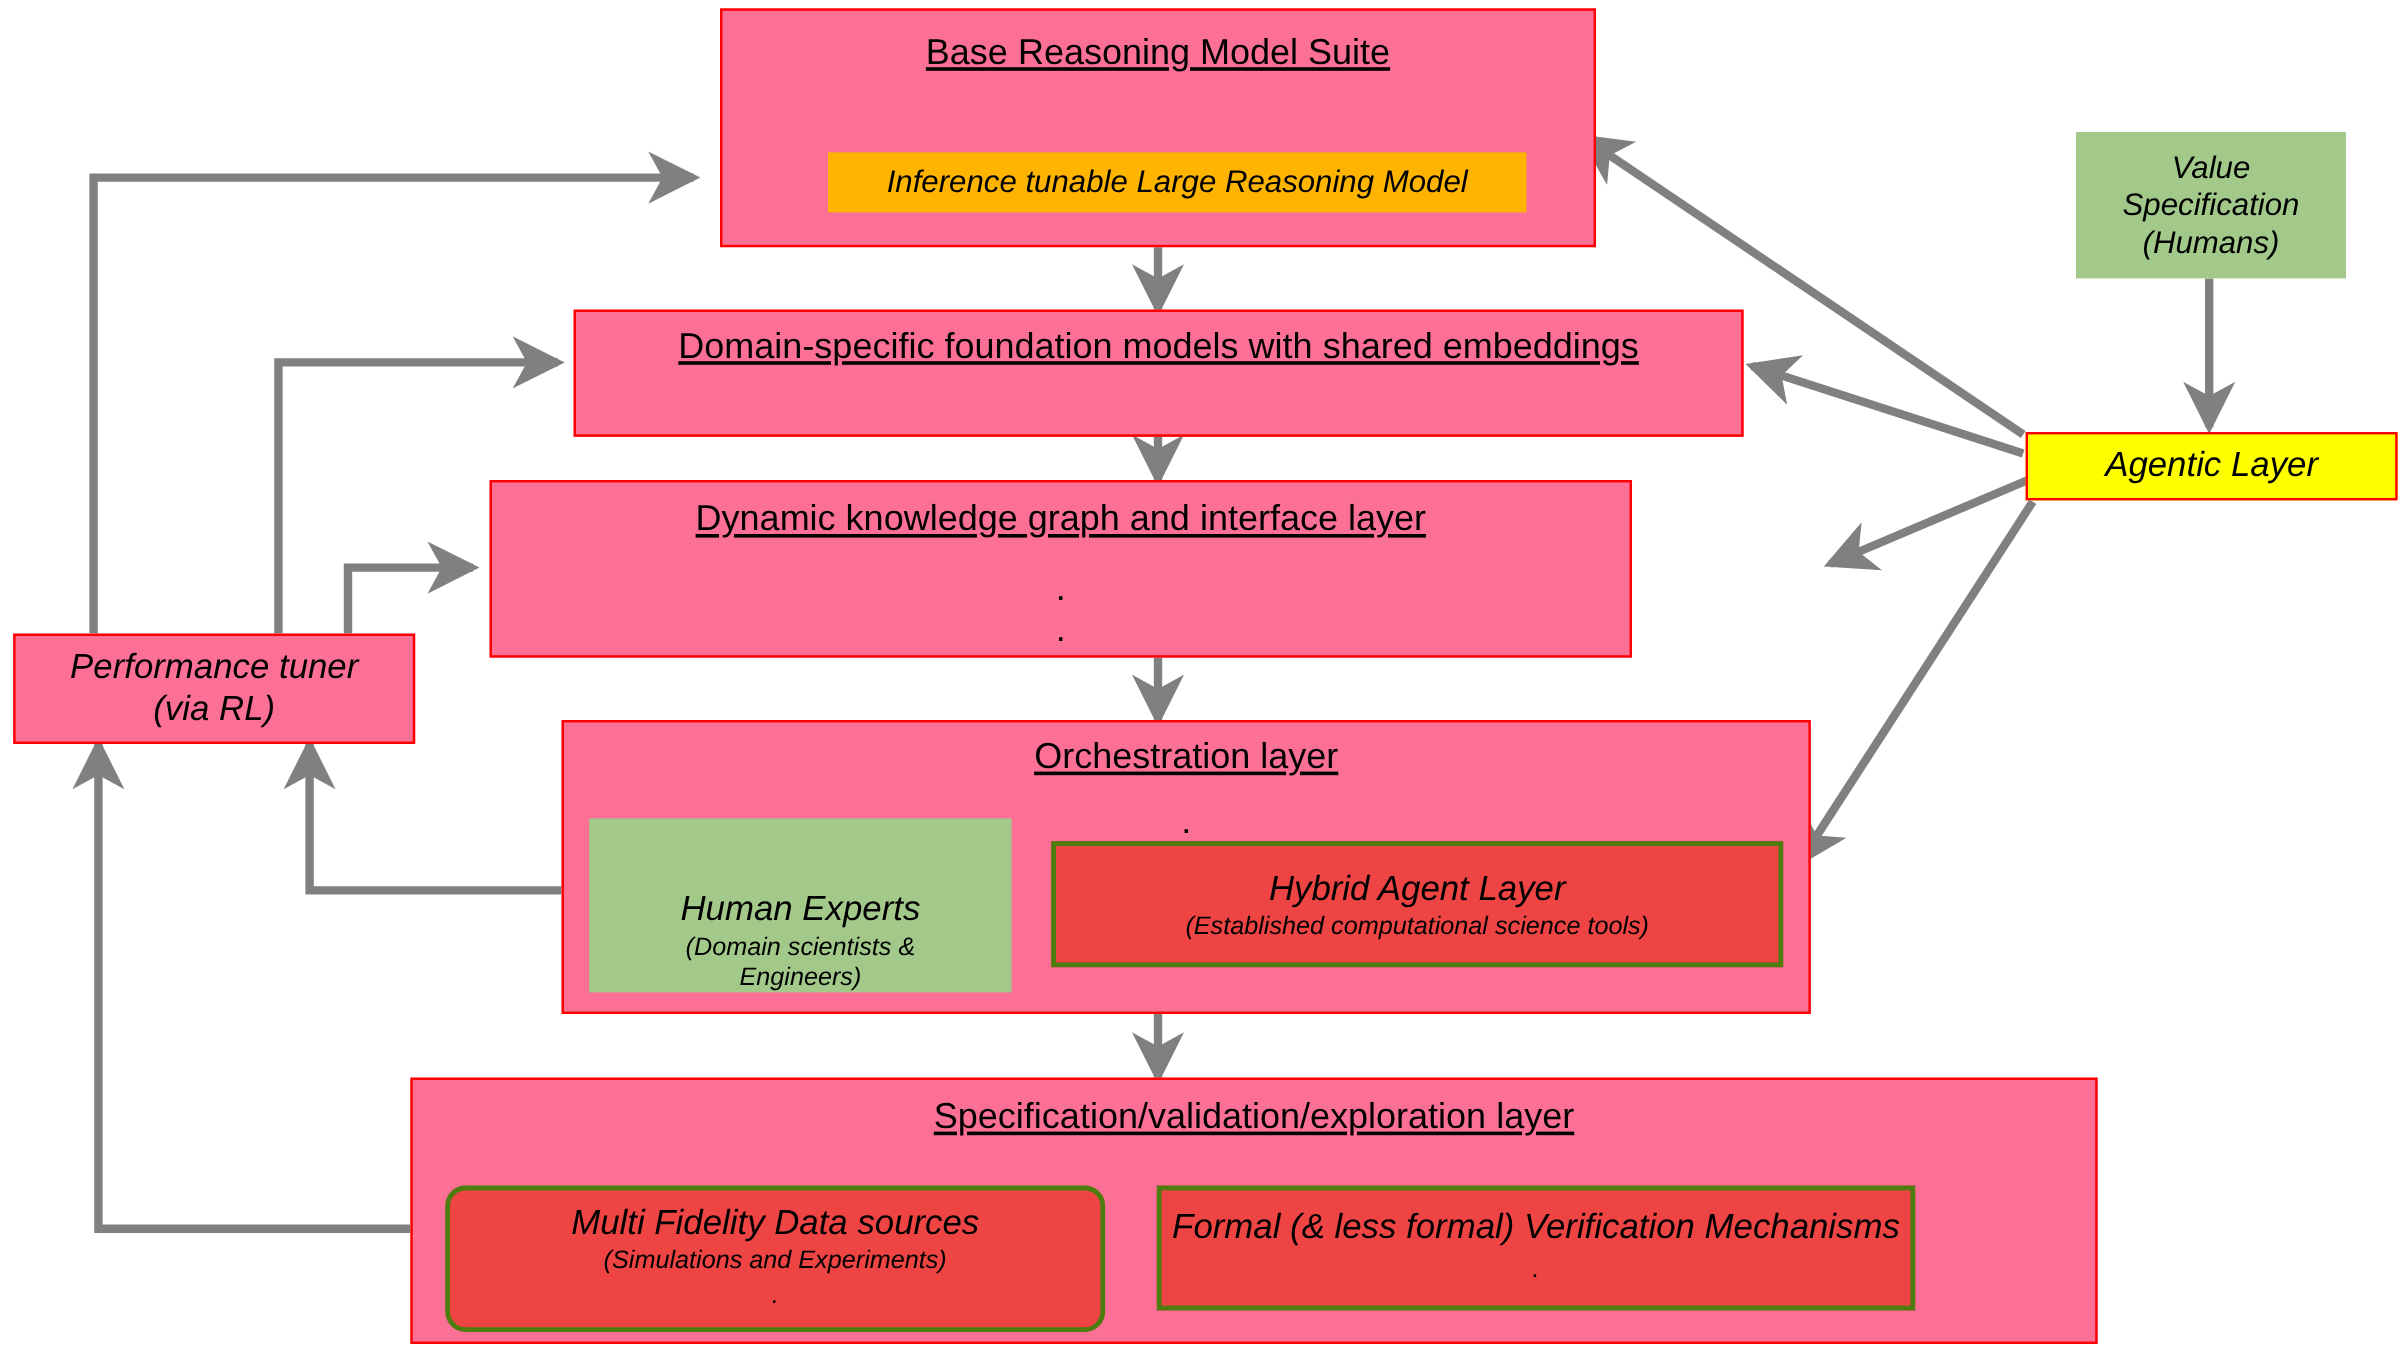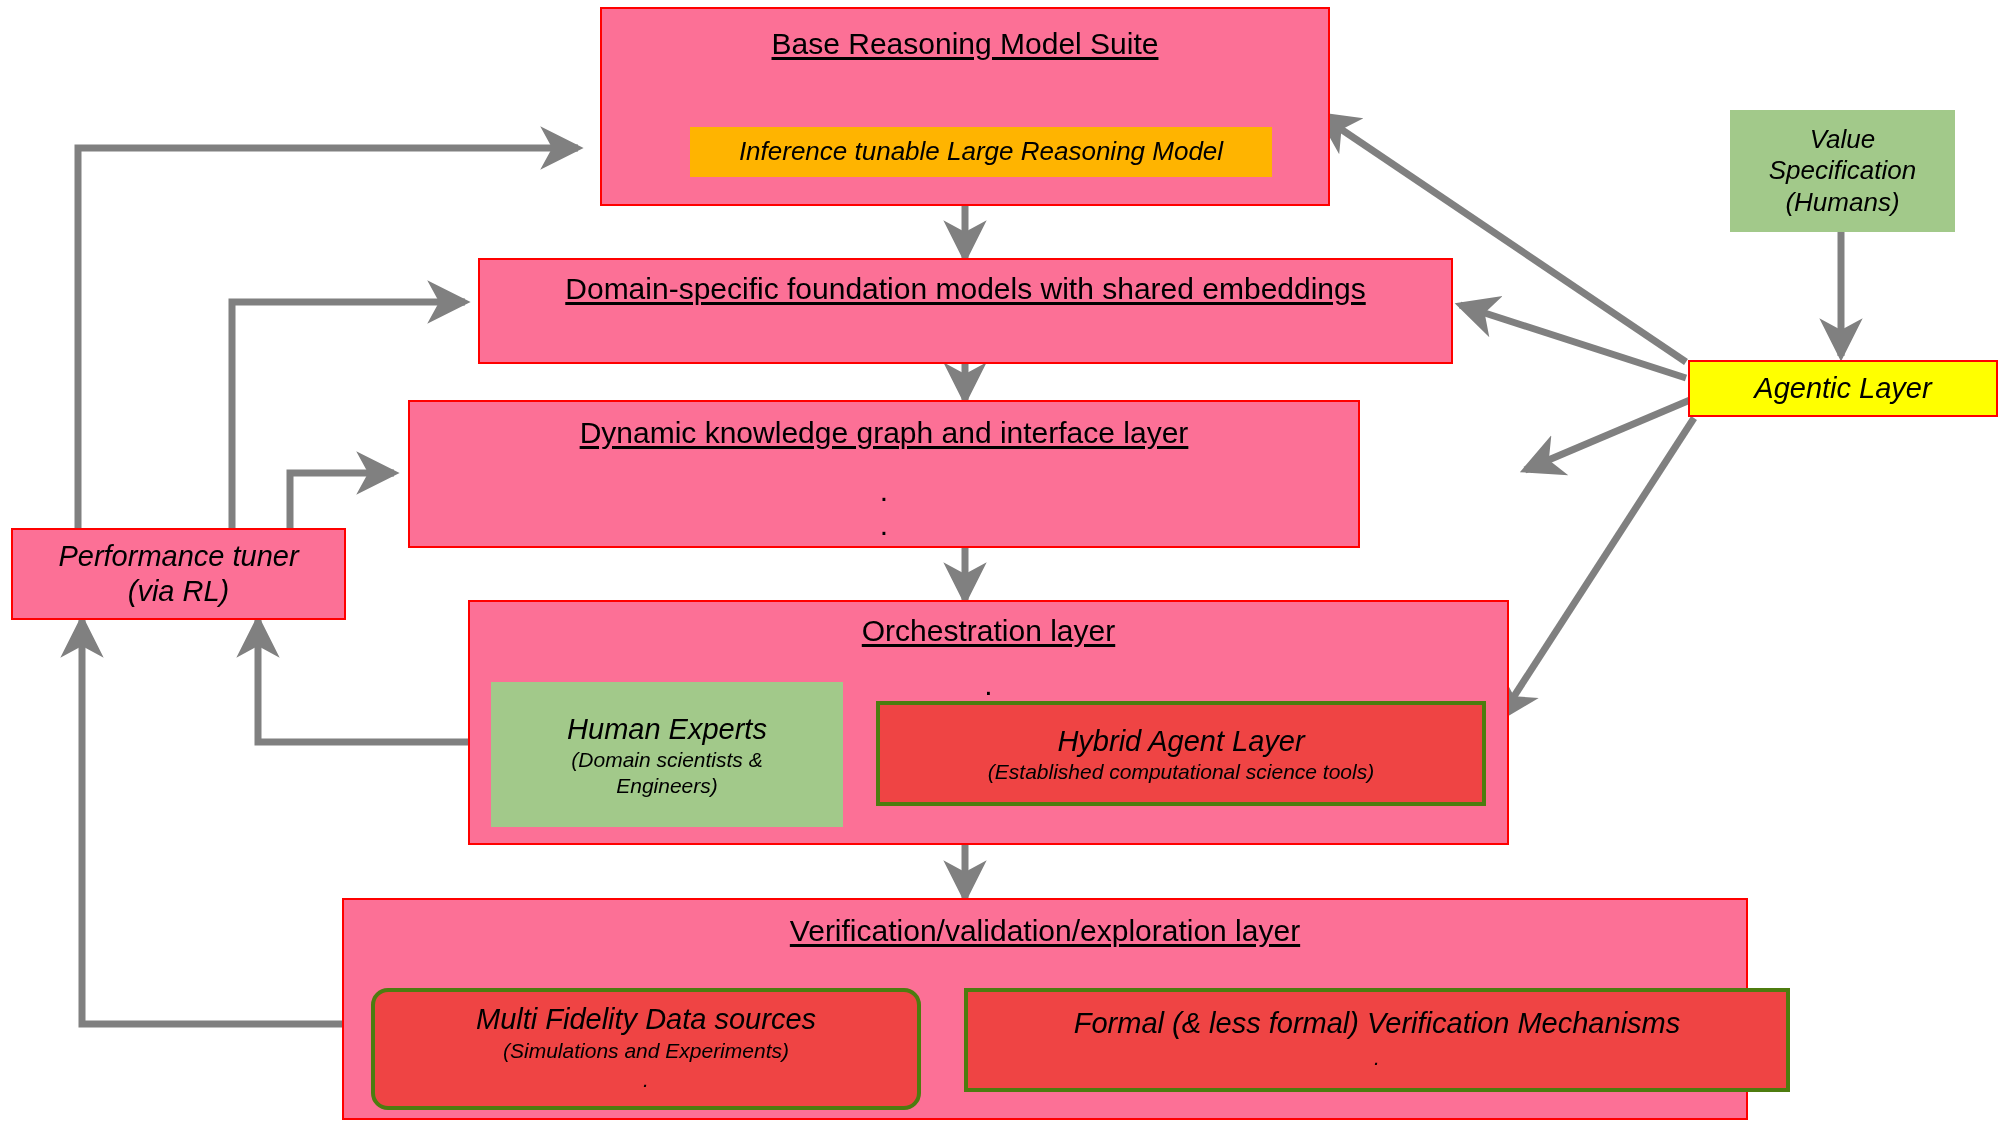--- a/index.html
+++ b/index.html
@@ -71,42 +71,42 @@
   <div class="node pink" style="left:408px;top:400px;width:952px;height:148px;padding-left:17px;">
     <div class="title" style="top:14px;">Dynamic knowledge graph and interface layer</div>
     <div class="dots" style="top:78px;">.</div>
     <div class="dots" style="top:112px;">.</div>
   </div>
 
   <div class="node pink" style="left:468px;top:600px;width:1041px;height:245px;">
     <div class="title" style="top:12px;">Orchestration layer</div>
     <div class="dots" style="top:72px;">.</div>
 
-    <div class="node green ctr" style="left:21px;top:80px;width:352px;height:145px;">
+    <div class="node green ctr" style="left:21px;top:80px;width:352px;height:145px;justify-content:flex-end;">
       <span class="t-big">Human Experts</span>
       <span class="t-sm">(Domain scientists &amp;</span>
       <span class="t-sm">Engineers)</span>
     </div>
 
     <div class="node orange ctr" style="left:406px;top:99px;width:610px;height:105px;">
       <span class="t-big">Hybrid Agent Layer</span>
       <span class="t-sm">(Established computational science tools)</span>
     </div>
   </div>
 
   <div class="node pink" style="left:342px;top:898px;width:1406px;height:222px;">
-    <div class="title" style="top:14px;">Verification/validation/exploration layer</div>
+    <div class="title" style="top:14px;">Specification/validation/exploration layer</div>
 
     <div class="node orange ctr" style="left:27px;top:88px;width:550px;height:122px;border-radius:17px;">
       <span class="t-big">Multi Fidelity Data sources</span>
       <span class="t-sm">(Simulations and Experiments)</span>
       <span class="t-sm" style="line-height:1.6;">.</span>
     </div>
 
-    <div class="node orange ctr" style="left:620px;top:88px;width:826px;height:104px;">
+    <div class="node orange ctr" style="left:620px;top:88px;width:632px;height:104px;">
       <span class="t-big">Formal (&amp; less formal) Verification Mechanisms</span>
       <span class="t-sm" style="line-height:1.6;">.</span>
     </div>
   </div>
 
   <div class="node pink ctr" style="left:11px;top:528px;width:335px;height:92px;">
     <span class="t1">Performance tuner</span>
     <span class="t1">(via RL)</span>
   </div>
 

